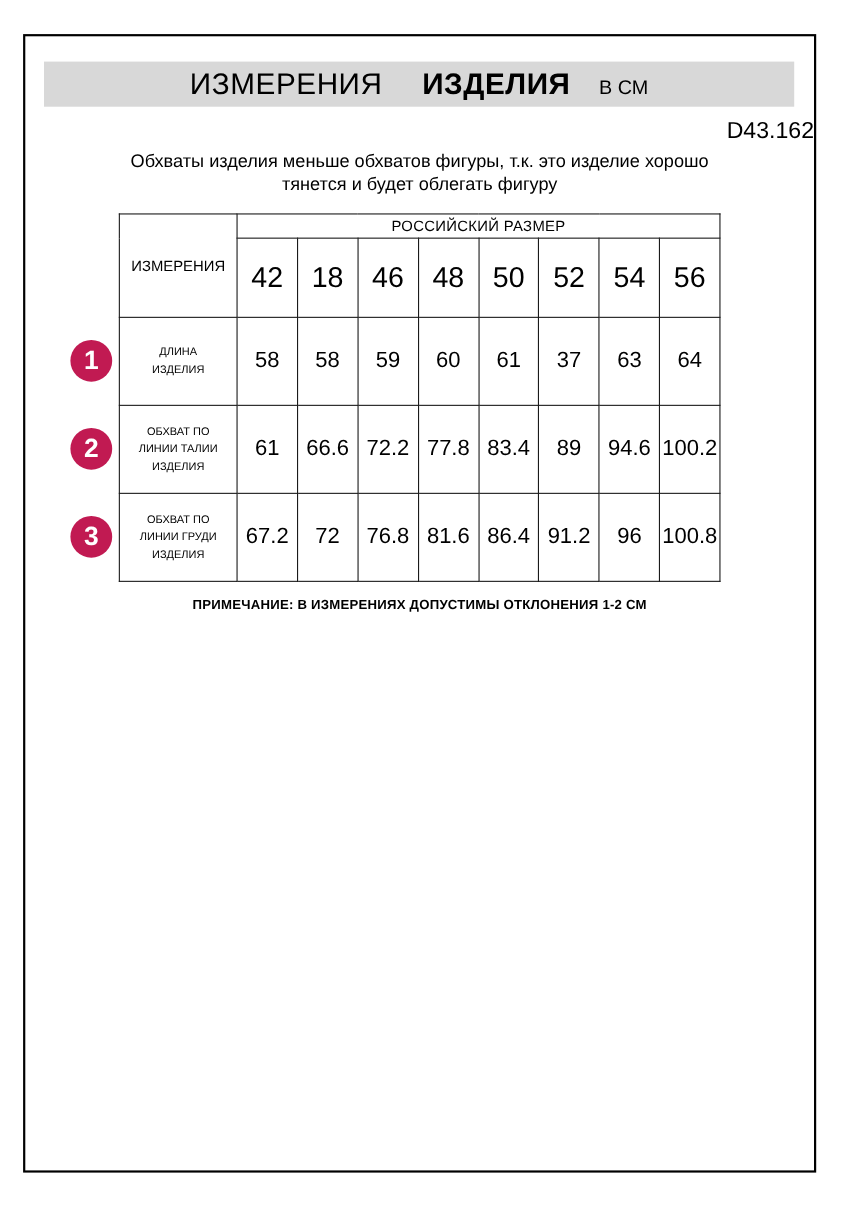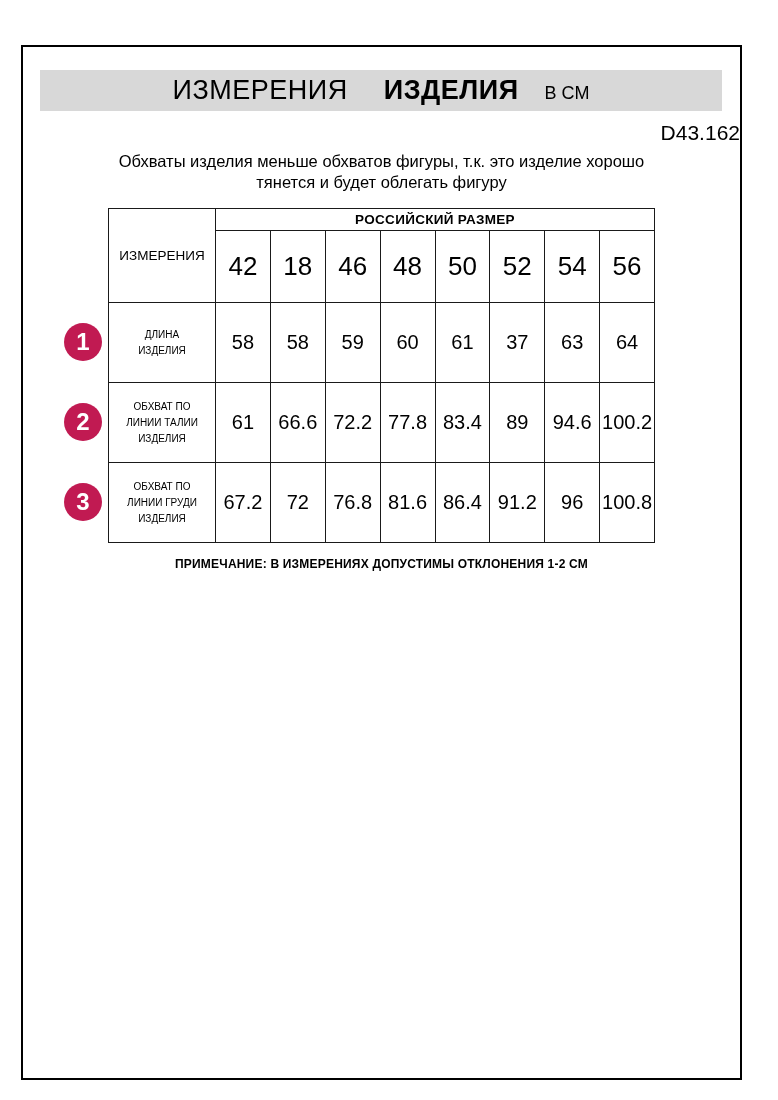--- a/index.html
+++ b/index.html
@@ -16,21 +16,21 @@
   .page {
     position: relative;
     width: 778px;
     height: 1100px;
     background: #fff;
     overflow: hidden;
   }
   .frame {
     position: absolute;
     left: 21px;
-    top: 45px;
+    top: 31px;
     width: 721px;
     height: 1035px;
     border: 2px solid #000;
     background: #fff;
   }
   .title-bar {
     height: 41px;
     line-height: 41px;
     margin: 23px 18px 0 17px;
     background: var(--bar);
@@ -70,21 +70,21 @@
     overflow: hidden;
   }
   .corner-cell {
     width: 107px;
     font-size: 13.5px;
     font-weight: normal;
   }
   .group-cell {
     height: 22px;
     font-size: 13.5px;
-    font-weight: bold;
+    font-weight: normal;
     letter-spacing: 0.3px;
   }
   .size-cell {
     width: 55px;
     height: 72px;
     font-size: 26px;
     font-weight: normal;
   }
   td.rowlabel {
     height: 80px;

